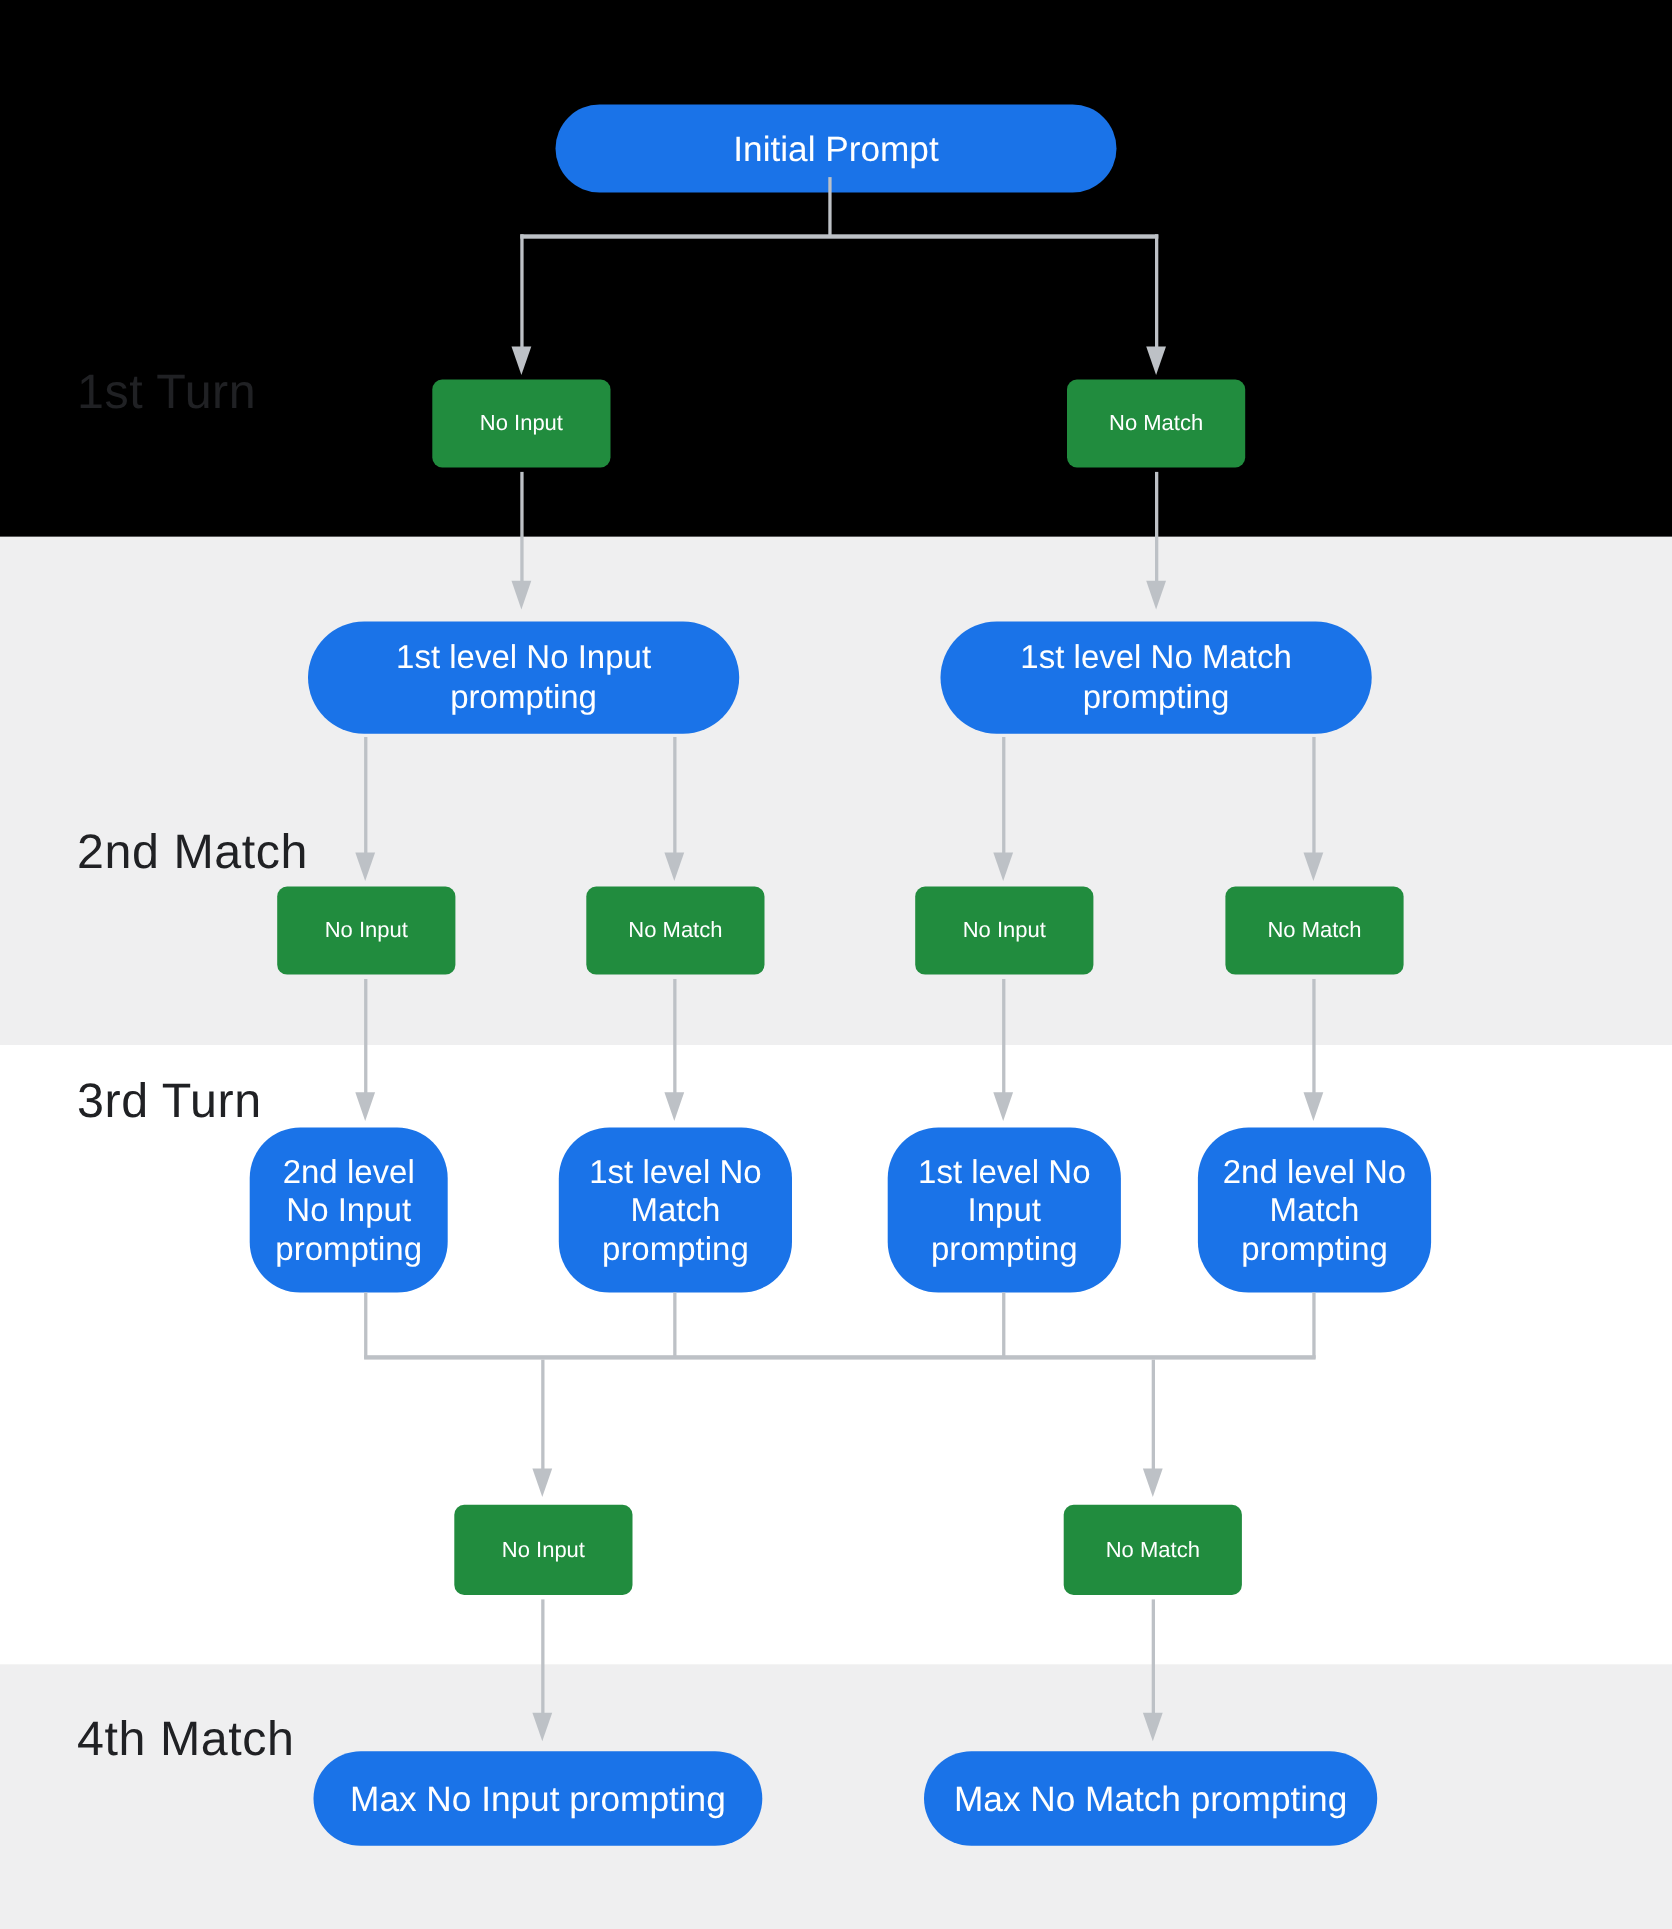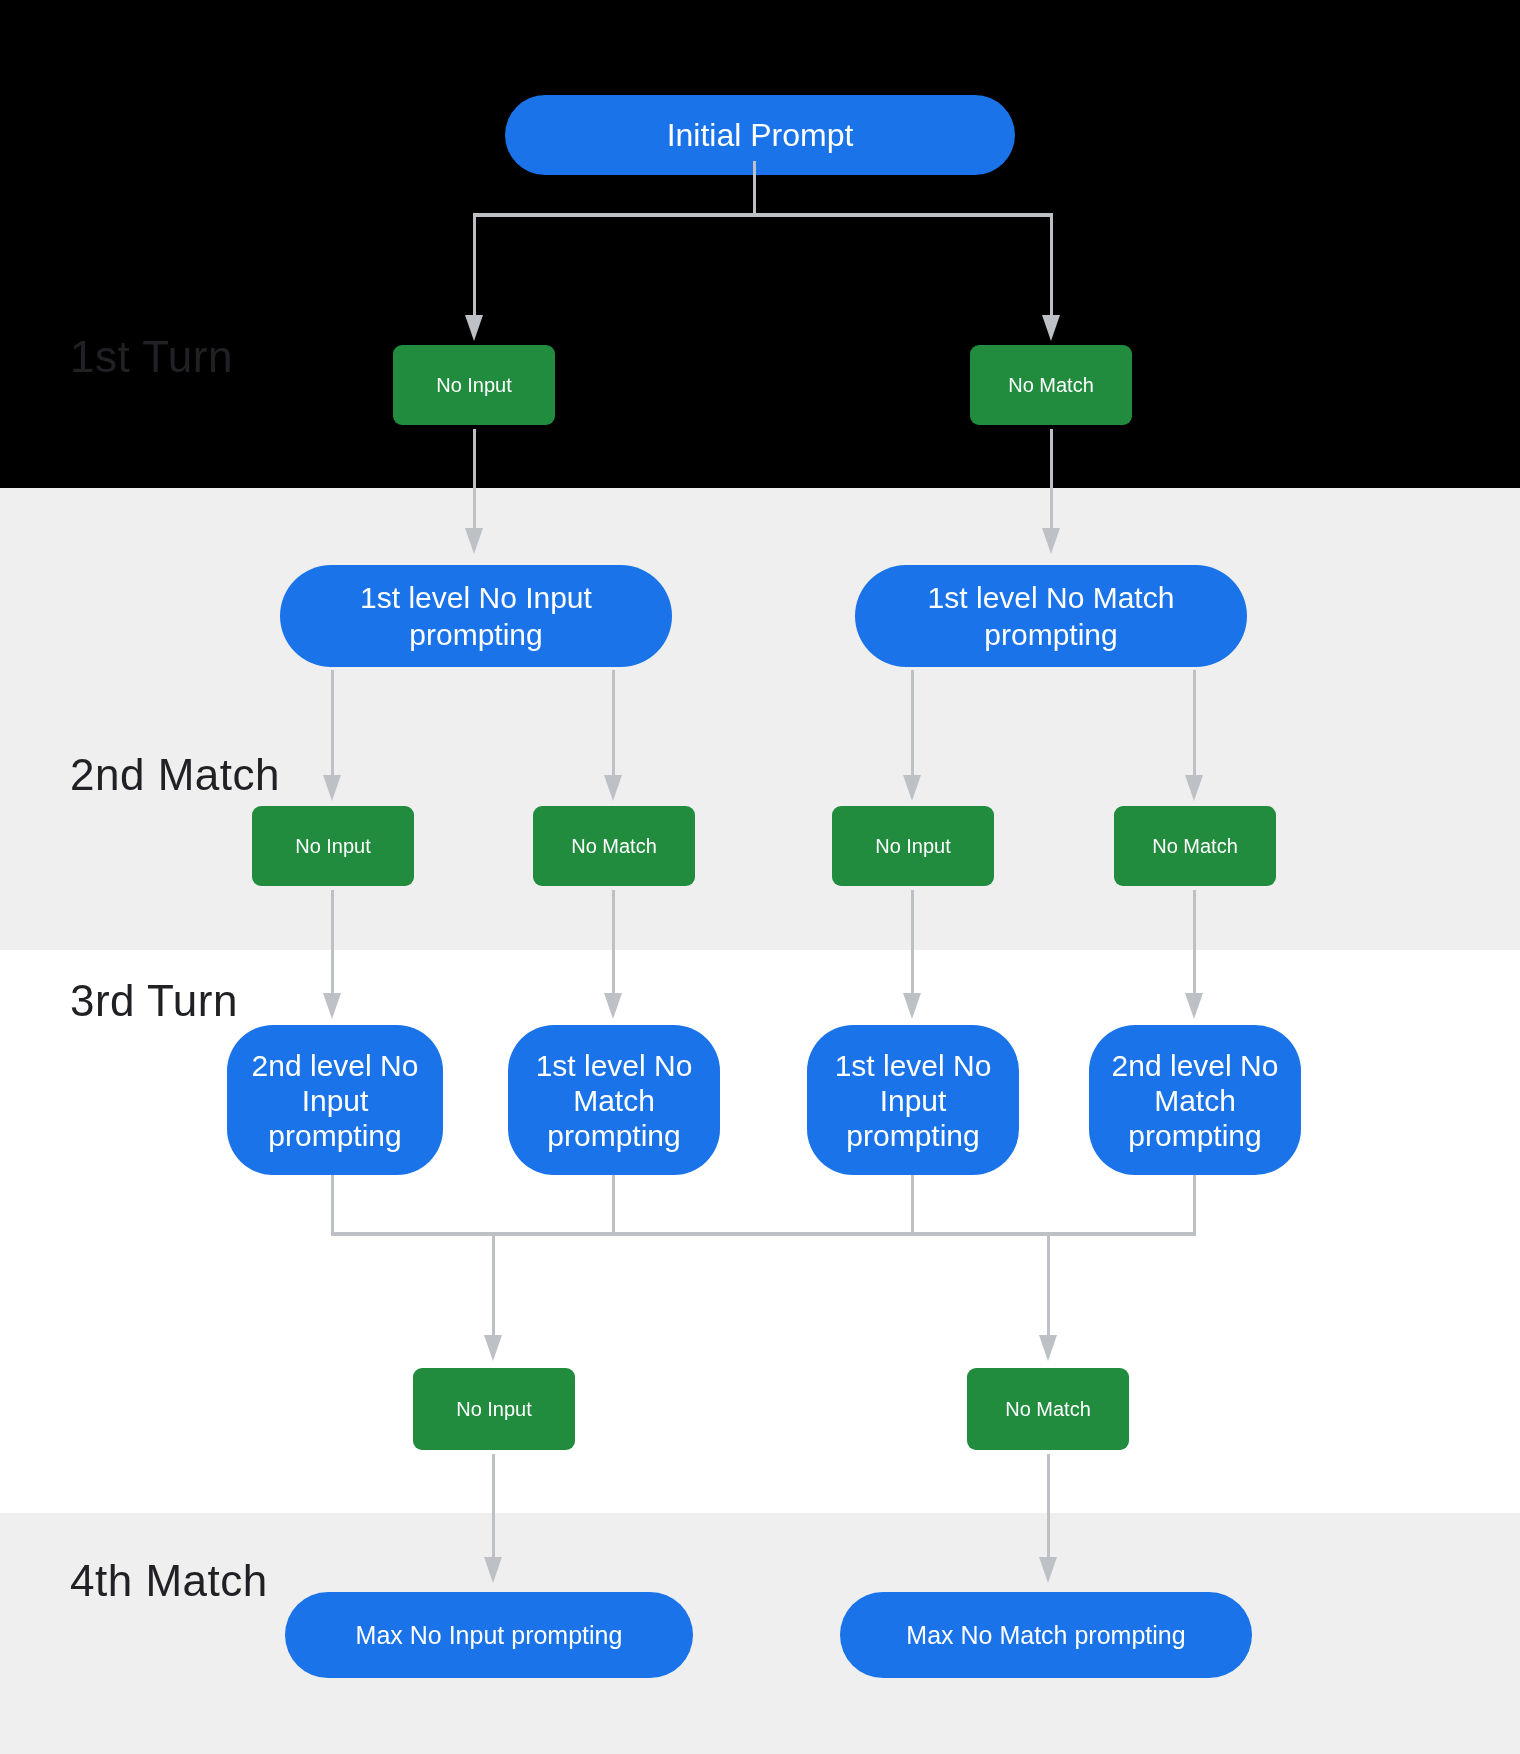--- a/index.html
+++ b/index.html
@@ -32,21 +32,21 @@
   .vline{position:absolute;width:3px;background:var(--connector);}
   .hline{position:absolute;height:3.5px;background:var(--connector);}
   .head{
     position:absolute;width:0;height:0;
     border-left:9px solid transparent;border-right:9px solid transparent;
     border-top:26px solid var(--connector);
   }
   .initial{font-size:32px;font-weight:500;}
   .lvl1{font-size:30px;font-weight:500;line-height:37px;padding:0 42px;}
   .lvl2{font-size:30px;font-weight:500;line-height:35px;padding:0 18px;}
-  .maxp{font-size:25px;font-weight:500;}
+  .maxp{font-size:32px;font-weight:500;}
 </style>
 </head>
 <body>
 
 <div class="canvas">
 
   <div class="band black" style="top:0;height:488px;"></div>
   <div class="band gray" style="top:488px;height:462px;"></div>
   <div class="band white" style="top:950px;height:563px;"></div>
   <div class="band gray" style="top:1513px;height:241px;"></div>
@@ -92,21 +92,21 @@
 
   <div class="vline" style="left:331px;top:890px;height:104px;"></div>
   <div class="head" style="left:323px;top:993px;"></div>
   <div class="vline" style="left:612px;top:890px;height:104px;"></div>
   <div class="head" style="left:604px;top:993px;"></div>
   <div class="vline" style="left:911px;top:890px;height:104px;"></div>
   <div class="head" style="left:903px;top:993px;"></div>
   <div class="vline" style="left:1193px;top:890px;height:104px;"></div>
   <div class="head" style="left:1185px;top:993px;"></div>
 
-  <div class="node pill lvl2" style="left:227px;top:1025px;width:216px;height:150px;border-radius:46px;">2nd level No Input prompting</div>
+  <div class="node pill lvl2" style="left:227px;top:1025px;width:180px;height:150px;border-radius:46px;">2nd level No Input prompting</div>
   <div class="node pill lvl2" style="left:508px;top:1025px;width:212px;height:150px;border-radius:46px;">1st level No Match prompting</div>
   <div class="node pill lvl2" style="left:807px;top:1025px;width:212px;height:150px;border-radius:46px;">1st level No Input prompting</div>
   <div class="node pill lvl2" style="left:1089px;top:1025px;width:212px;height:150px;border-radius:46px;">2nd level No Match prompting</div>
 
   <div class="vline" style="left:331px;top:1175px;height:60px;"></div>
   <div class="vline" style="left:612px;top:1175px;height:60px;"></div>
   <div class="vline" style="left:911px;top:1175px;height:60px;"></div>
   <div class="vline" style="left:1193px;top:1175px;height:60px;"></div>
   <div class="hline" style="left:331px;top:1232px;width:865px;height:4px;"></div>
 

